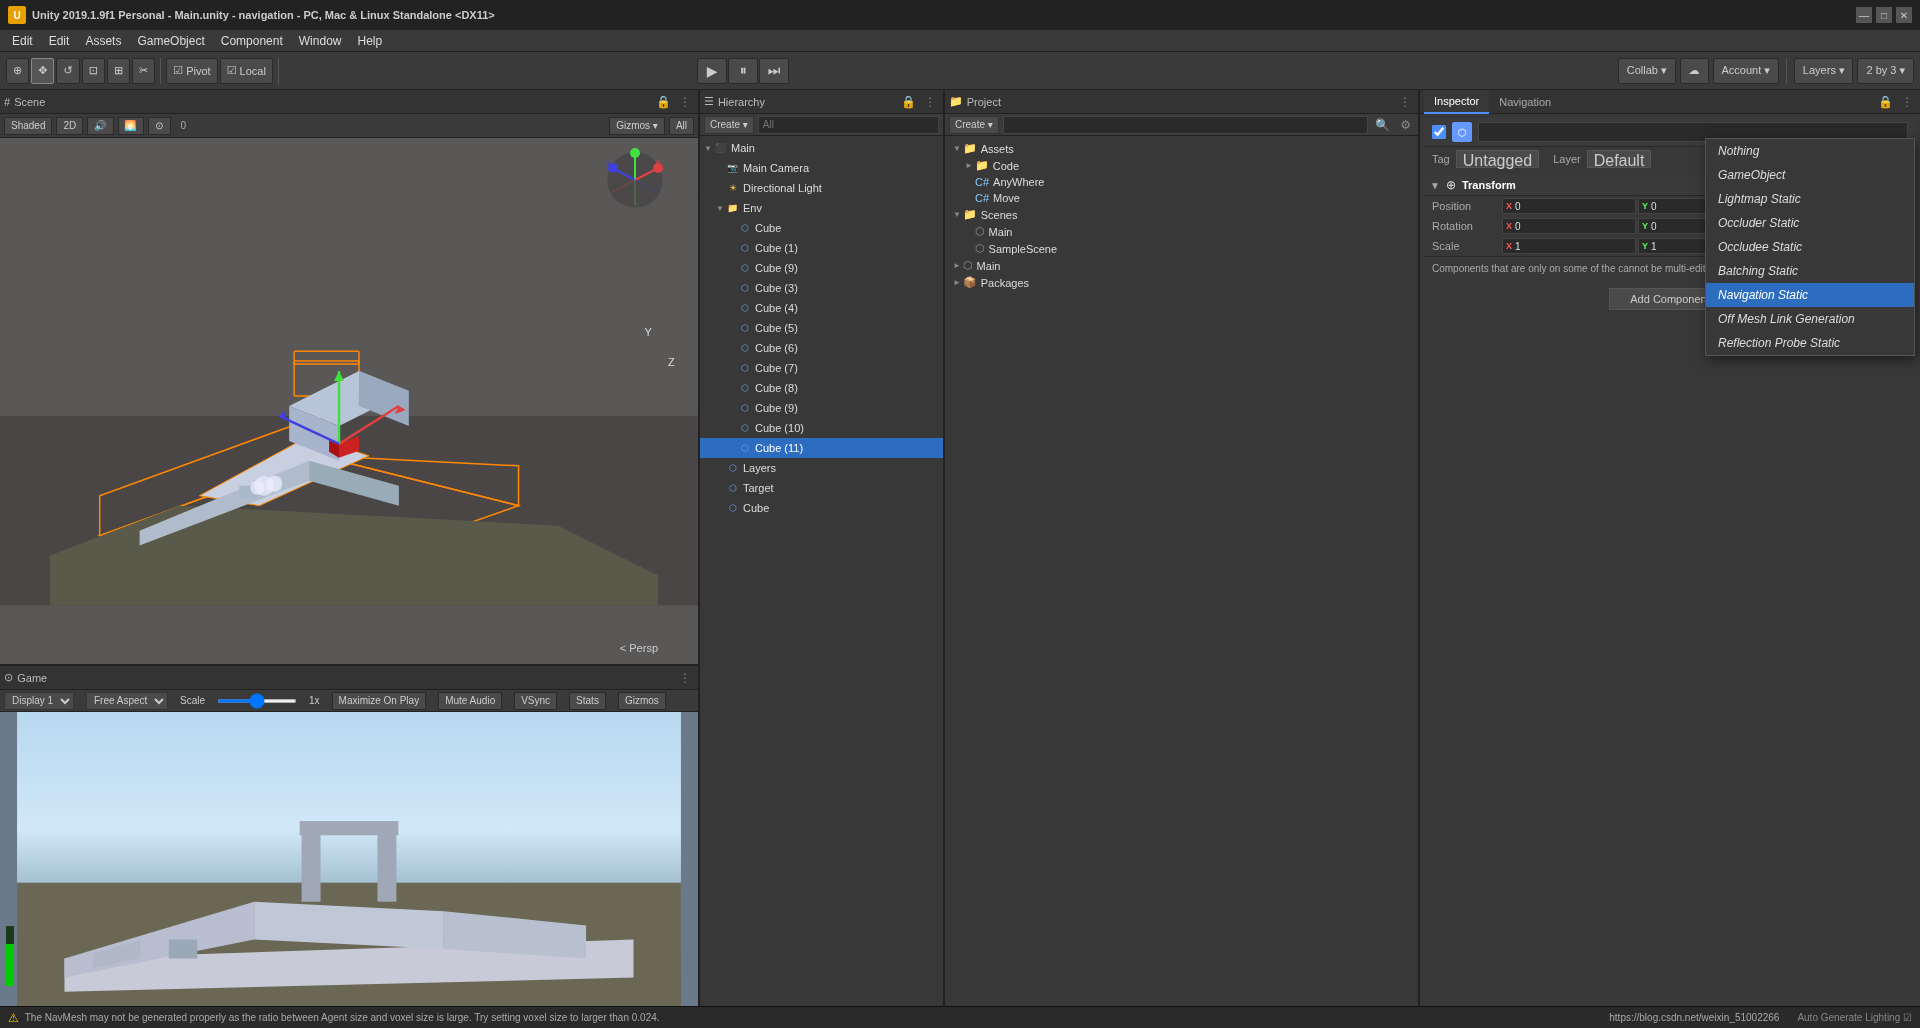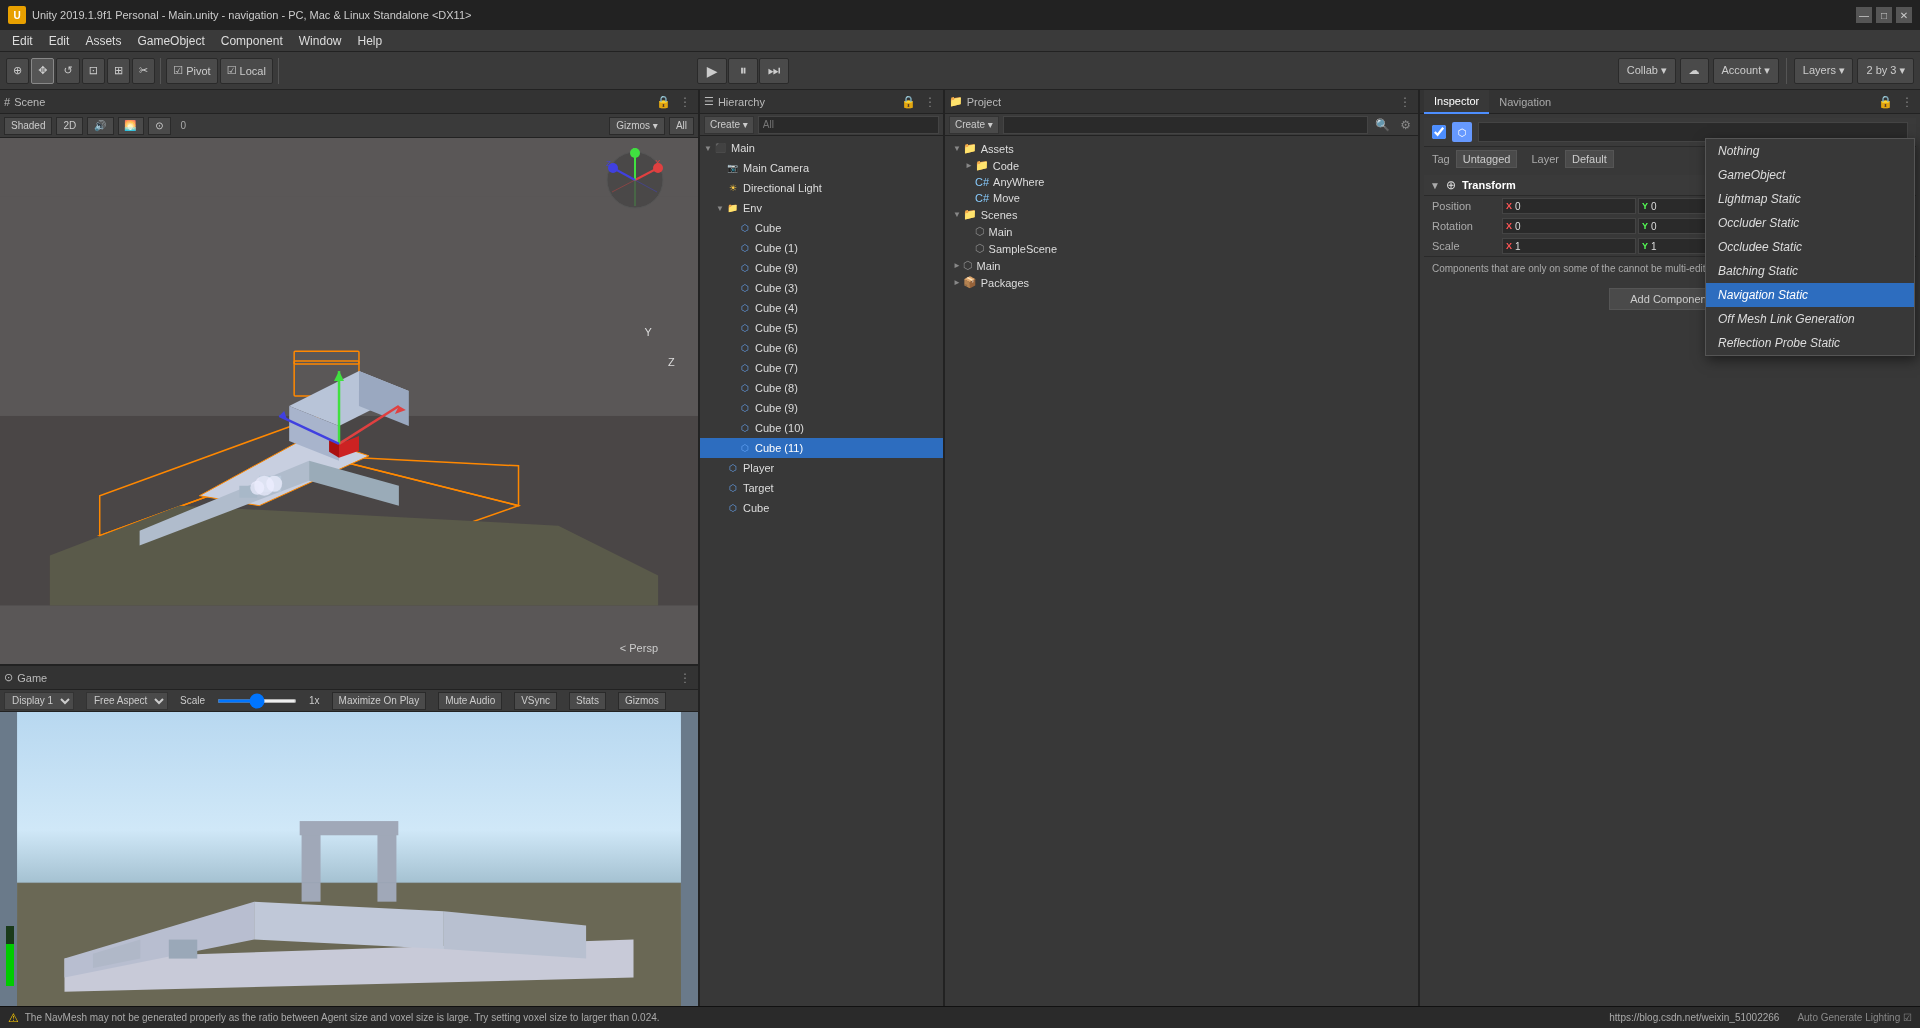--- a/index.html
+++ b/index.html
@@ -33,20 +33,21 @@
       border-radius: 2px;
       display: inline-flex;
       align-items: center;
       justify-content: center;
       font-weight: bold;
       font-size: 10px;
       color: #fff;
     }
     #title-bar .title-text {
       flex: 1;
+      font-weight: bold;
     }
     #title-bar .window-controls {
       display: flex;
       gap: 4px;
     }
     .win-btn {
       width: 16px;
       height: 16px;
       background: #555;
       border: none;
@@ -321,21 +322,21 @@
       display: flex;
       align-items: center;
       padding: 3px 8px;
       gap: 6px;
     }
     .tag-label { font-size: 11px; color: #aaa; }
     .tag-value {
       background: #4a4a4a;
       border: 1px solid #555;
       color: #ccc;
-      font-size: 11px;
+      font-size: 16px;
       padding: 1px 6px;
       height: 18px;
       cursor: pointer;
     }
 
     
     #status-bar {
       background: #2a2a2a;
       height: 22px;
       display: flex;
@@ -899,21 +900,21 @@
         <span>Cube (10)</span>
       </div>
       <div class="tree-item indent2 selected">
         <span class="tree-arrow"></span>
         <span class="tree-icon cube-icon">⬡</span>
         <span>Cube (11)</span>
       </div>
       <div class="tree-item indent1">
         <span class="tree-arrow"></span>
         <span class="tree-icon cube-icon">⬡</span>
-        <span>Player</span>
+        <span>Layers</span>
       </div>
       <div class="tree-item indent1">
         <span class="tree-arrow"></span>
         <span class="tree-icon cube-icon">⬡</span>
         <span>Target</span>
       </div>
       <div class="tree-item indent1">
         <span class="tree-arrow"></span>
         <span class="tree-icon cube-icon">⬡</span>
         <span>Cube</span>

